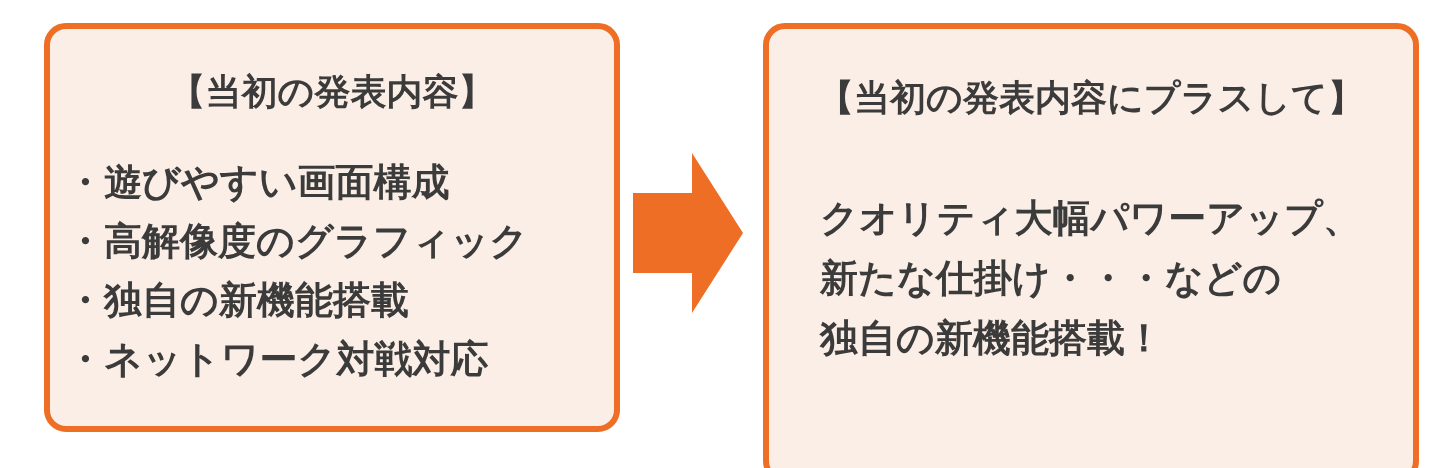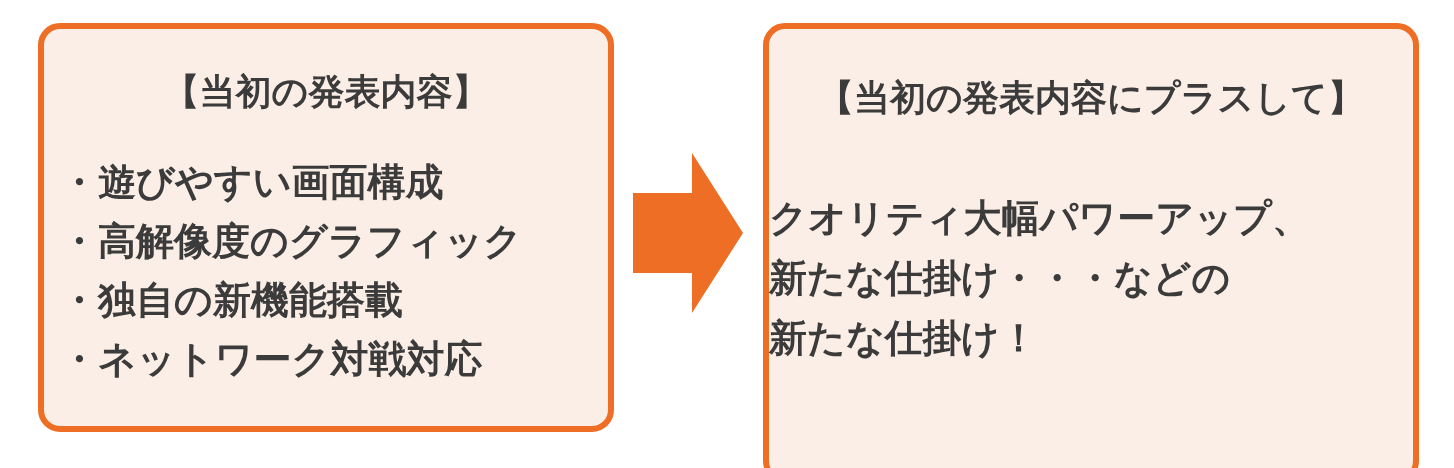--- a/index.html
+++ b/index.html
@@ -22,21 +22,21 @@
     height: 468px;
   }
   .card {
     position: absolute;
     background: var(--box-fill);
     border: 6px solid var(--accent-orange);
     border-radius: 22px;
     color: var(--text-color);
   }
   .card-left {
-    left: 38px;
+    left: 44px;
     top: 23px;
     width: 576px;
     height: 409px;
   }
   .card-right {
     left: 763px;
     top: 23px;
     width: 656px;
     height: 460px;
   }
@@ -55,20 +55,21 @@
     padding-left: 16px;
   }
   .bullet-list li {
     font-size: 38px;
     line-height: 59px;
     font-weight: 700;
     white-space: nowrap;
   }
   .body-lines {
     margin-top: 67px;
+    padding-left: 51px;
   }
   .body-lines .line {
     display: block;
     font-size: 38px;
     line-height: 60px;
     font-weight: 700;
     white-space: nowrap;
   }
   .arrow-wrap {
     position: absolute;
@@ -99,17 +100,17 @@
     <svg viewBox="0 0 110 160" xmlns="http://www.w3.org/2000/svg" aria-hidden="true">
       <polygon points="0,40 59,40 59,0 110,80 59,160 59,120 0,120"></polygon>
     </svg>
   </div>
 
   <section class="card card-right">
     <h2 class="card-title">【当初の発表内容にプラスして】</h2>
     <p class="body-lines">
       <span class="line">クオリティ大幅パワーアップ、</span>
       <span class="line">新たな仕掛け・・・などの</span>
-      <span class="line">新たな仕掛け！</span>
+      <span class="line">独自の新機能搭載！</span>
     </p>
   </section>
 
 </div>
 
 </body></html>

